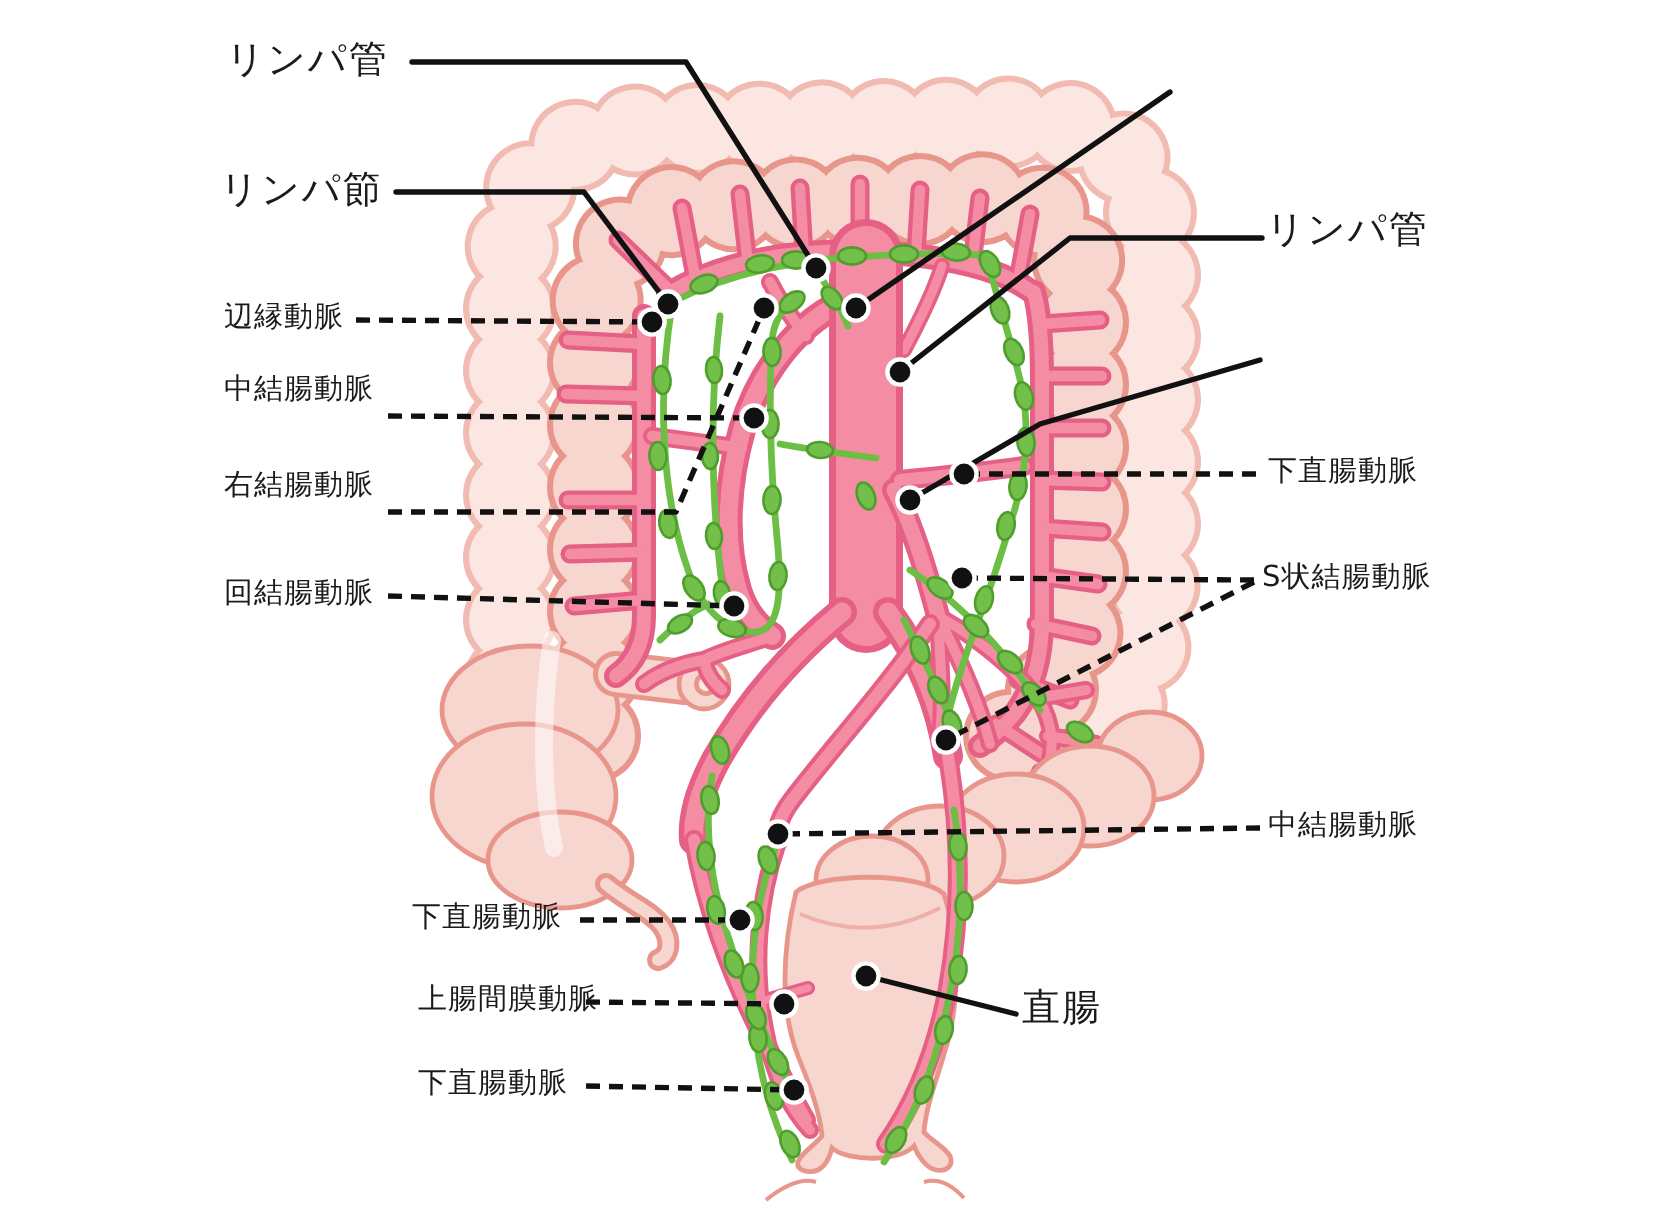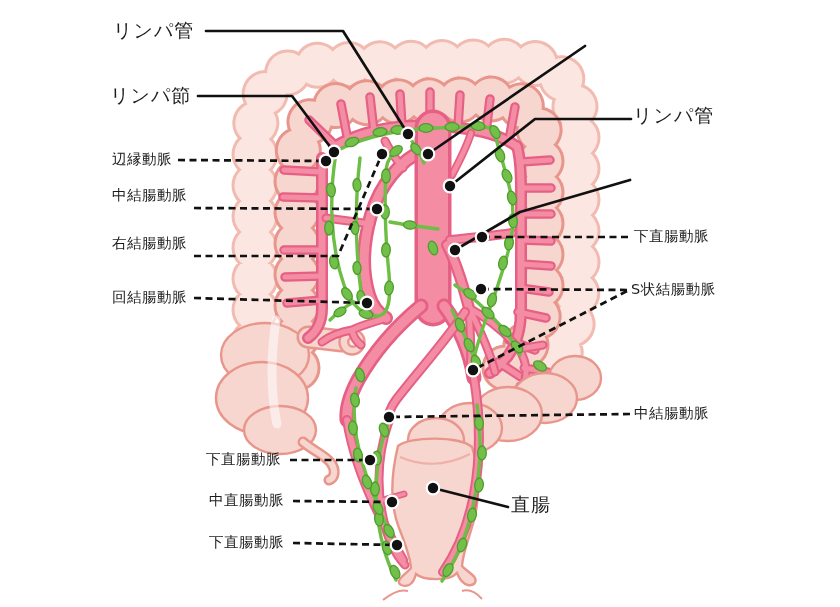--- a/index.html
+++ b/index.html
@@ -309,16 +309,16 @@
   <div class="lbl b" style="left:110px;top:86px">リンパ節</div>
   <div class="lbl b" style="left:633px;top:106px">リンパ管</div>
   <div class="lbl s" style="left:112px;top:152px">辺縁動脈</div>
   <div class="lbl s" style="left:112px;top:188px">中結腸動脈</div>
   <div class="lbl s" style="left:112px;top:236px">右結腸動脈</div>
   <div class="lbl s" style="left:112px;top:290px">回結腸動脈</div>
   <div class="lbl s" style="left:634px;top:229px">下直腸動脈</div>
   <div class="lbl s" style="left:631px;top:282px">S状結腸動脈</div>
   <div class="lbl s" style="left:634px;top:406px">中結腸動脈</div>
   <div class="lbl s" style="left:206px;top:452px">下直腸動脈</div>
-  <div class="lbl s" style="left:209px;top:493px">中直腸動脈</div>
+  <div class="lbl s" style="left:209px;top:493px">上腸間膜動脈</div>
   <div class="lbl s" style="left:209px;top:535px">下直腸動脈</div>
   <div class="lbl b" style="left:511px;top:495px">直腸</div>
 </div>
 
 </body></html>

